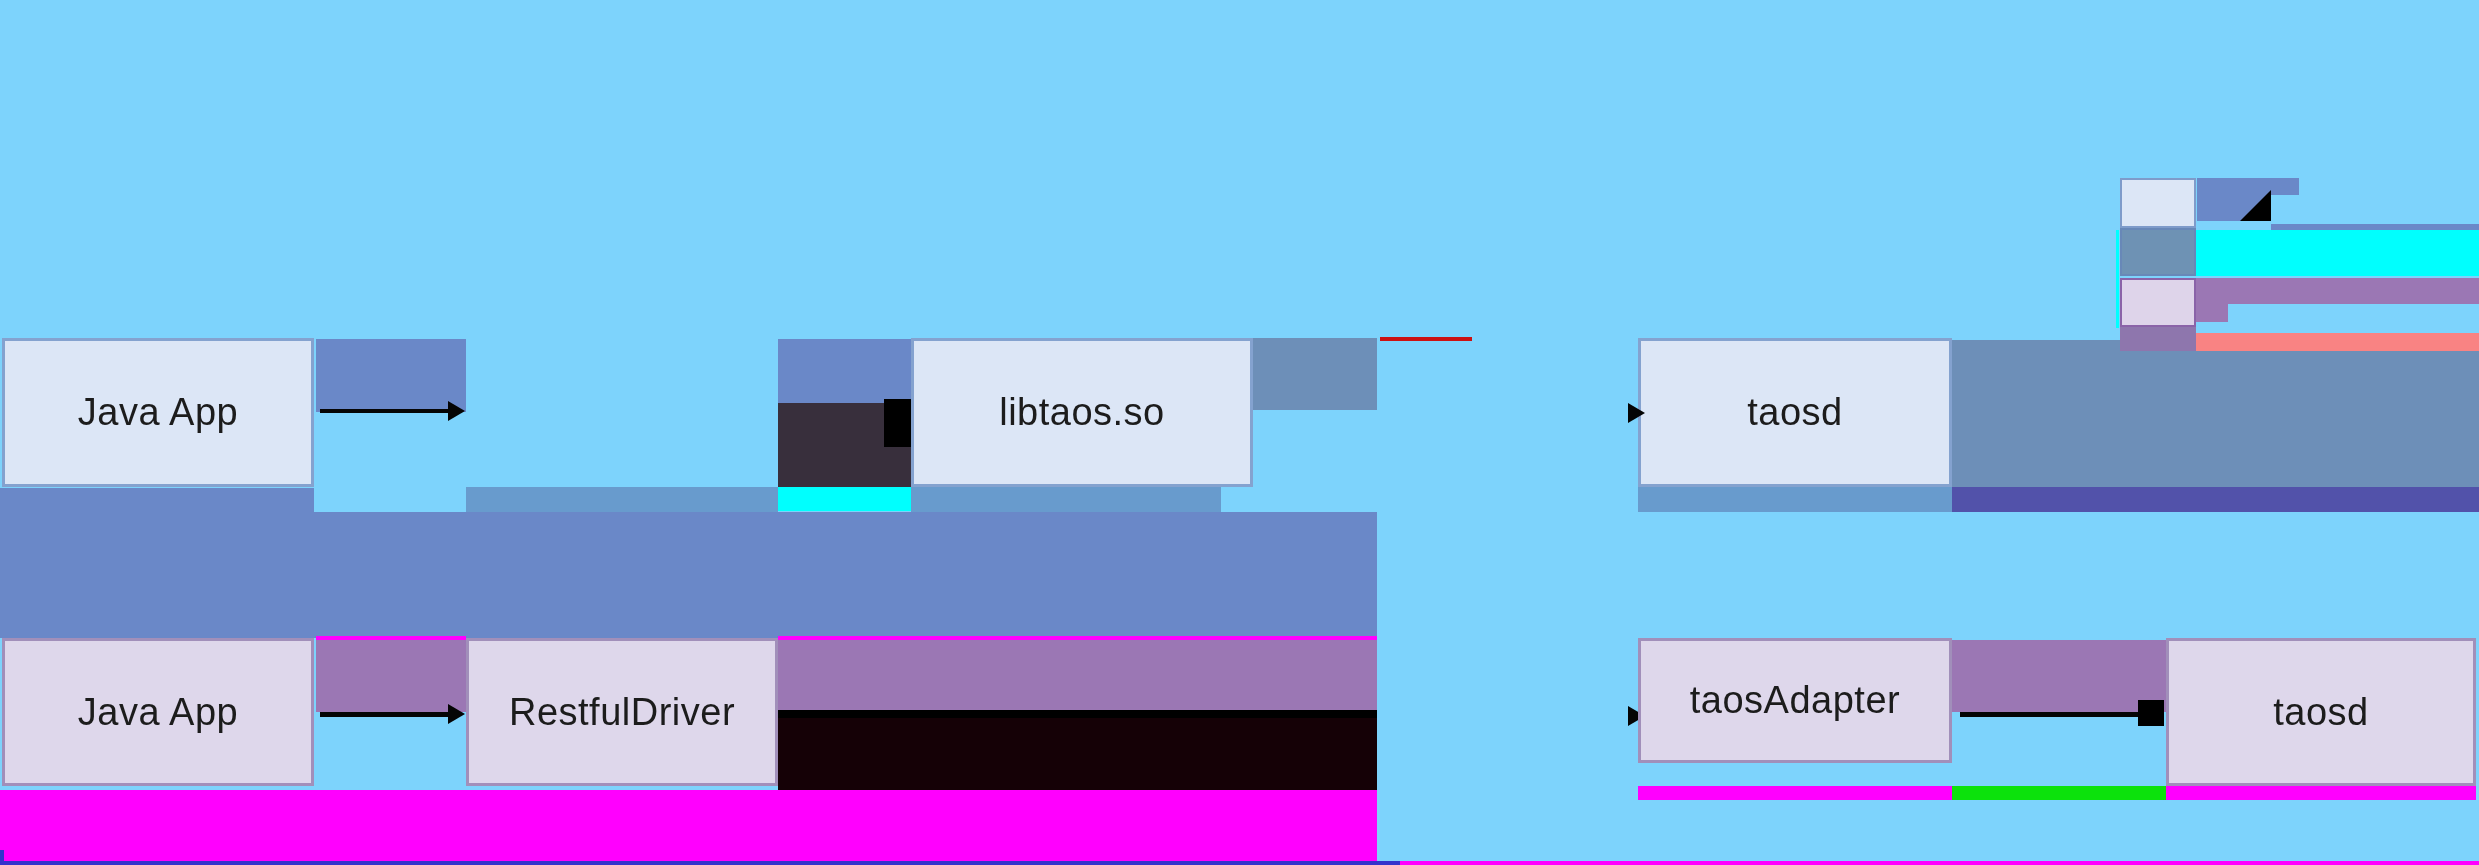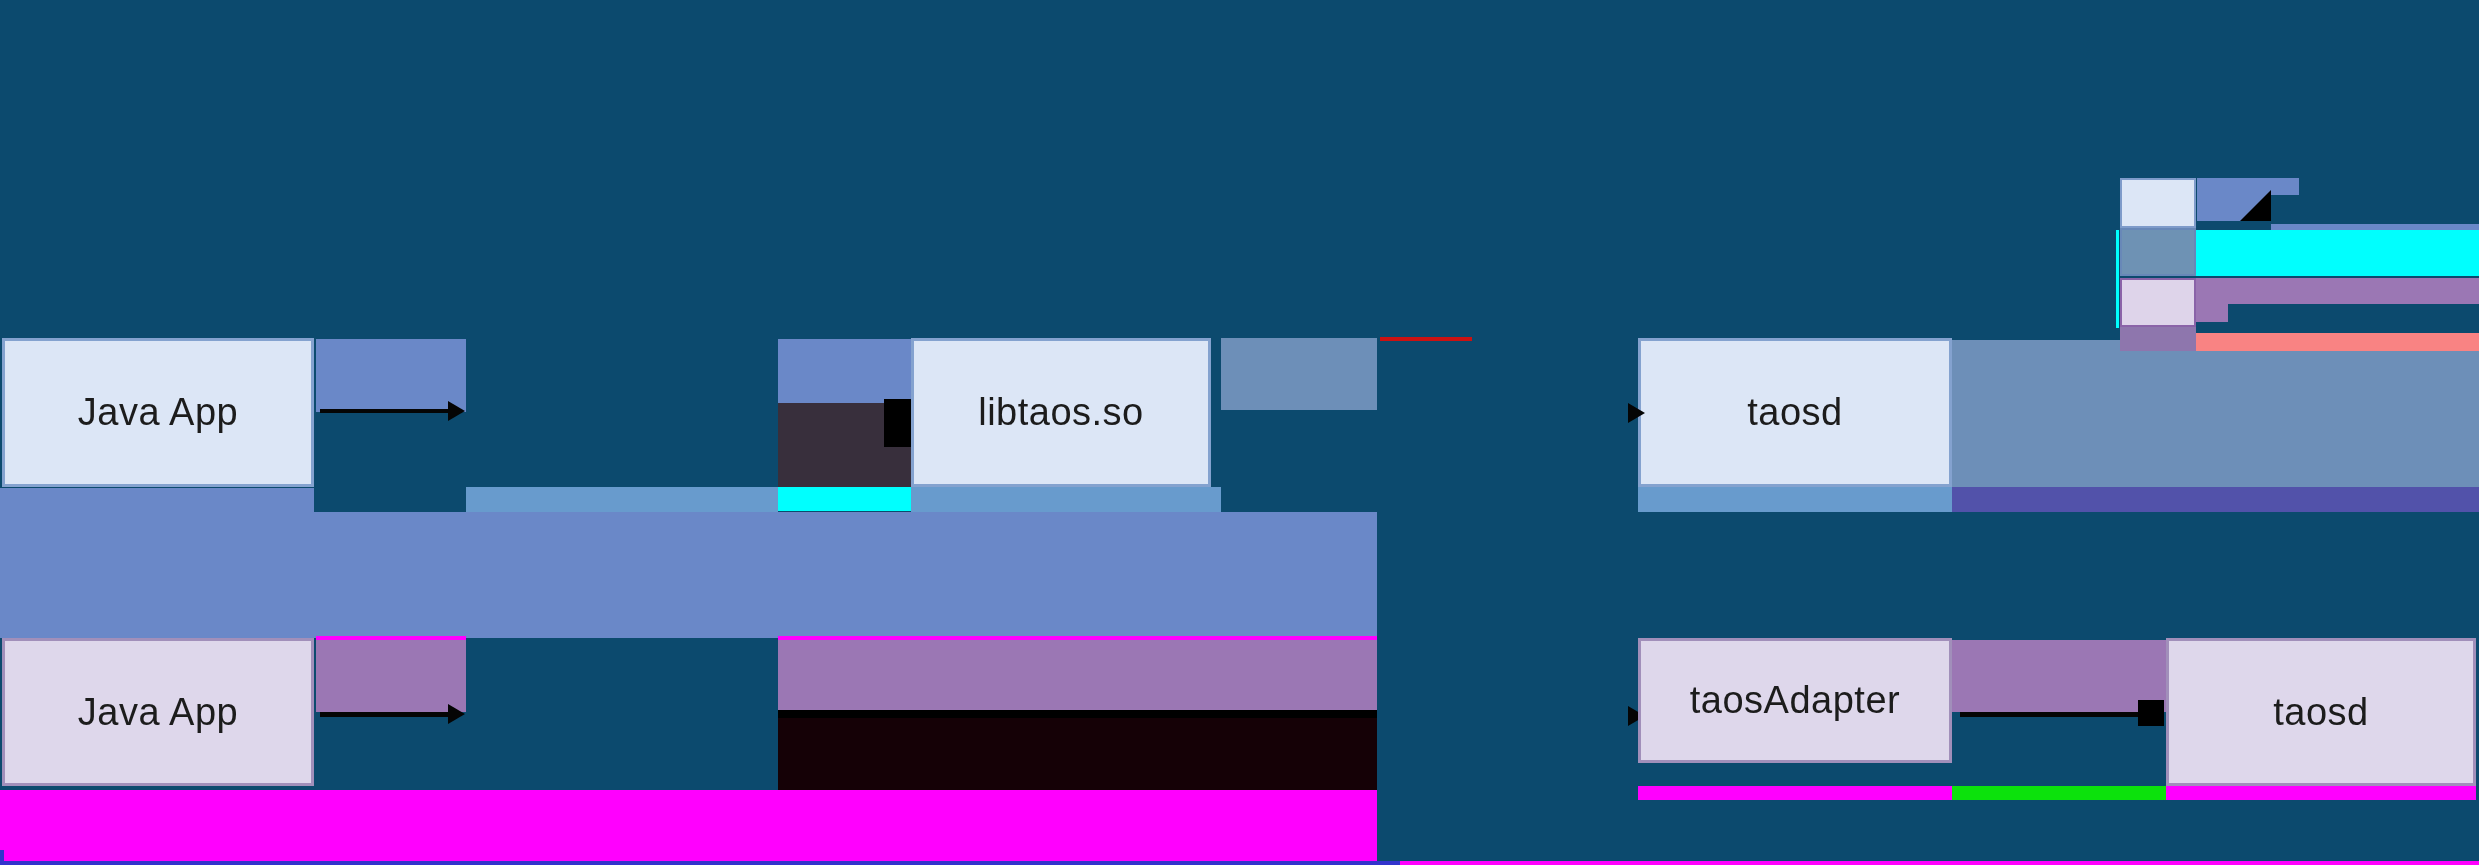--- a/index.html
+++ b/index.html
@@ -1,16 +1,16 @@
 <!DOCTYPE html>
 <html><head>
 <meta charset="utf-8">
 <style>
   html,body{margin:0;padding:0;background:#000;}
-  #stage{position:relative;width:2479px;height:865px;background:#0c4a6e;overflow:hidden;
+  #stage{position:relative;width:2479px;height:865px;background:#7dd3fc;overflow:hidden;
          font-family:"Liberation Sans", sans-serif;}
   .abs{position:absolute;box-sizing:border-box;}
   
   .node{display:flex;align-items:center;justify-content:center;
         font-size:38px;color:#1c1c1c;letter-spacing:0.5px;}
   .box-blue{background:#dce6f6;border:3px solid #84a2cf;}
   .box-lav{background:#ded7eb;border:3px solid #a18fba;}
   
   .blue-band{background:#6a88c8;}
   .steel-region{background:#6d8fb8;}
@@ -48,21 +48,21 @@
   <div class="abs dark-plum" style="left:778px;top:403px;width:133px;height:85px;"></div>
   <div class="abs steel-region" style="left:1221px;top:338px;width:156px;height:72px;"></div>
 
   <div class="abs arrow-line" style="left:320px;top:409px;width:130px;height:4px;"></div>
   <div class="abs head-right" style="left:448px;top:401px;"></div>
   <div class="abs blackfill" style="left:884px;top:399px;width:27px;height:48px;"></div>
 
   <div class="abs node box-blue" style="left:2px;top:338px;width:312px;height:149px;">
     <span>Java App</span>
   </div>
-  <div class="abs node box-blue" style="left:911px;top:338px;width:300px;height:149px;">
+  <div class="abs node box-blue" style="left:911px;top:338px;width:342px;height:149px;">
     <span>libtaos.so</span>
   </div>
 
   <div class="abs steel-strip" style="left:466px;top:487px;width:312px;height:25px;"></div>
   <div class="abs cyan" style="left:778px;top:487px;width:133px;height:24px;"></div>
   <div class="abs steel-strip" style="left:911px;top:487px;width:310px;height:25px;"></div>
 
   <div class="abs blue-band" style="left:0px;top:488px;width:314px;height:26px;"></div>
   <div class="abs blue-band" style="left:0px;top:512px;width:1377px;height:126px;"></div>
 
@@ -71,20 +71,23 @@
   <div class="abs magenta" style="left:778px;top:636px;width:599px;height:4px;"></div>
   <div class="abs purple-band" style="left:778px;top:640px;width:599px;height:70px;"></div>
   <div class="abs blackfill" style="left:778px;top:710px;width:599px;height:8px;"></div>
   <div class="abs dark-maroon" style="left:778px;top:718px;width:599px;height:72px;"></div>
 
   <div class="abs arrow-line" style="left:320px;top:712px;width:130px;height:5px;"></div>
   <div class="abs head-right" style="left:448px;top:704px;"></div>
 
   <div class="abs node box-lav" style="left:2px;top:638px;width:312px;height:148px;">
     <span>Java App</span>
+  </div>
+  <div class="abs node box-lav" style="left:466px;top:638px;width:312px;height:148px;">
+    <span>RestfulDriver</span>
   </div>
 
   <div class="abs red" style="left:316px;top:790px;width:150px;height:12px;"></div>
   <div class="abs magenta" style="left:0px;top:790px;width:1377px;height:72px;"></div>
   <div class="abs blueline" style="left:0px;top:861px;width:1400px;height:4px;"></div>
   <div class="abs blueline" style="left:0px;top:850px;width:4px;height:15px;"></div>
 
   <div class="abs redline" style="left:1380px;top:337px;width:92px;height:4px;"></div>
 
   <div class="abs steel-region" style="left:1952px;top:340px;width:527px;height:147px;"></div>

